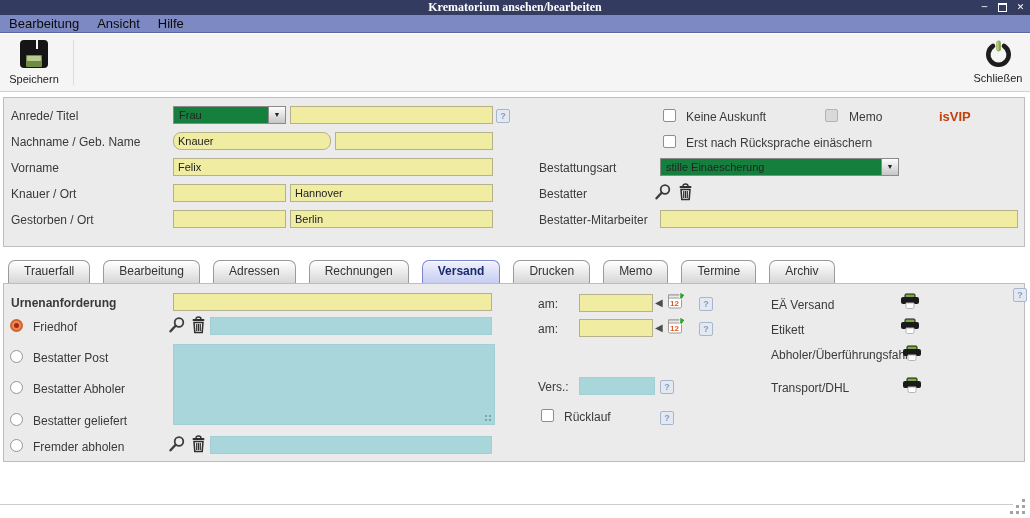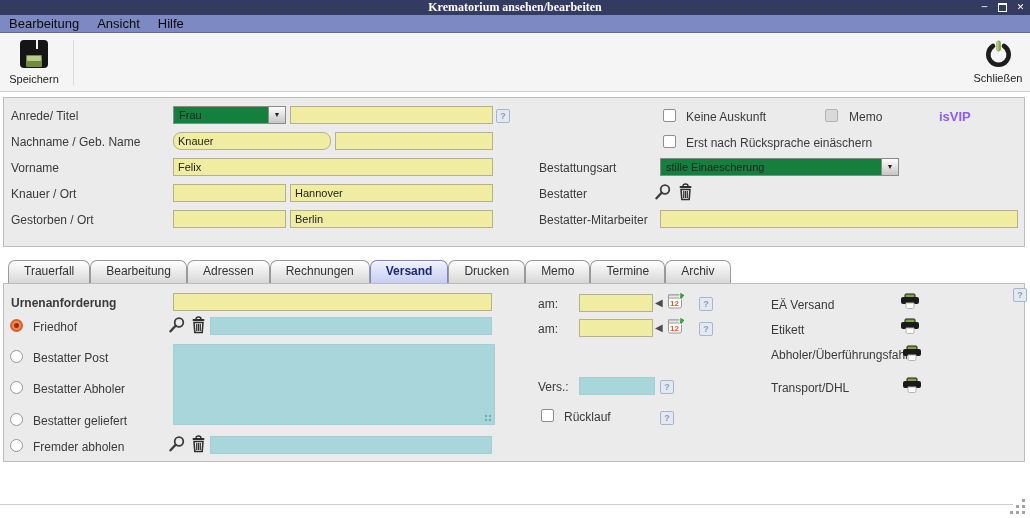--- a/index.html
+++ b/index.html
@@ -90,21 +90,21 @@
     position:absolute;width:12px;height:12px;background:#e3e9f2;border:1px solid #a8b6cd;
     border-radius:2px;color:#8b9ab5;font-size:9px;font-weight:bold;text-align:center;line-height:12px;
   }
   .spin-left{position:absolute;font-size:10px;color:#4c4c4c;line-height:14px;}
 
   .iconbtn{position:absolute;cursor:default;}
 
   
   .tabs{
     position:absolute;left:3px;top:260px;height:23px;display:flex;align-items:flex-start;
-    padding-left:5px;
+    gap:13px;padding-left:5px;
   }
   .tab{
     height:22px;border:1px solid #9a9a9a;border-bottom:none;border-radius:7px 7px 0 0;
     background:linear-gradient(#ffffff,#d7d7d7);padding:0 15px;font-size:12px;
     line-height:21px;color:#333;white-space:nowrap;box-shadow:inset 0 1px 0 #fff;
   }
   .tab.active{
     background:linear-gradient(#f0f2fd,#c6cdf1);border-color:#7b84cd;
     font-weight:bold;color:#1c2a6d;position:relative;z-index:2;
   }
@@ -173,21 +173,21 @@
     <span>Frau</span>
     <span class="dd-btn">▼</span>
   </div>
   <input class="yfield" style="left: 286px; top: 8px; width: 203px;" value="">
   <div class="help" style="left:492px;top:11px;">?</div>
 
   <span class="cb" style="left:659px;top:11px;"></span>
   <div class="flabel" style="left:682px;top:12px;">Keine Auskunft</div>
   <span class="cb disabled" style="left:821px;top:11px;"></span>
   <div class="flabel" style="left:845px;top:12px;">Memo</div>
-  <div class="flabel vip" style="left:935px;top:11px;color:#8b5cf6;">isVIP</div>
+  <div class="flabel vip" style="left:935px;top:11px;color:#c2410c;">isVIP</div>
 
   <input class="yfield" style="left: 169px; top: 34px; width: 158px; border-radius: 8px;" value="Knauer">
   <input class="yfield" style="left: 331px; top: 34px; width: 158px;" value="">
   <span class="cb" style="left:659px;top:37px;"></span>
   <div class="flabel" style="left:682px;top:38px;">Erst nach Rücksprache einäschern</div>
 
   <input class="yfield" style="left: 169px; top: 60px; width: 320px;" value="Felix">
   <div class="flabel" style="left:535px;top:63px;">Bestattungsart</div>
   <div class="dropdown" style="left:656px;top:60px;width:239px;">
     <span>stille Einaescherung</span>

